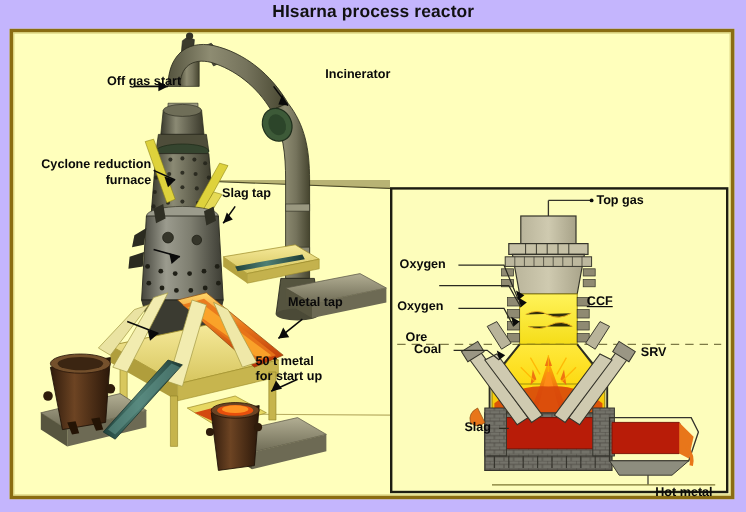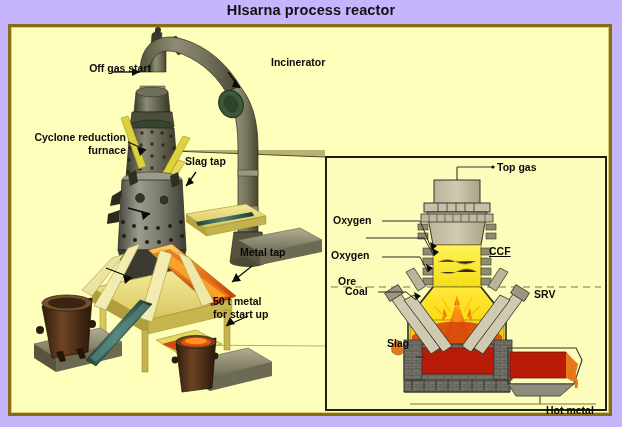--- a/index.html
+++ b/index.html
@@ -520,21 +520,21 @@
   </div>
   <div class="lbl" style="left:489px;top:245px;width:32px;text-decoration:underline;">
     <div>CCF</div>
   </div>
   <div class="lbl" style="left:518px;top:288px;width:32px;margin-left:16px;">
     <div>SRV</div>
   </div>
   <div class="lbl" style="left:345px;top:285px;width:34px;">
     <div>Coal</div>
   </div>
-  <div class="lbl" style="left:387px;top:337px;width:32px;">
+  <div class="lbl" style="left:387px;top:350px;width:32px;">
     <div>Slag</div>
   </div>
   <div class="lbl" style="left:546px;top:372px;width:68px;margin-top:32px;">
     <div>Hot metal</div>
   </div>
 
 
 </div>
 
 </body></html>

